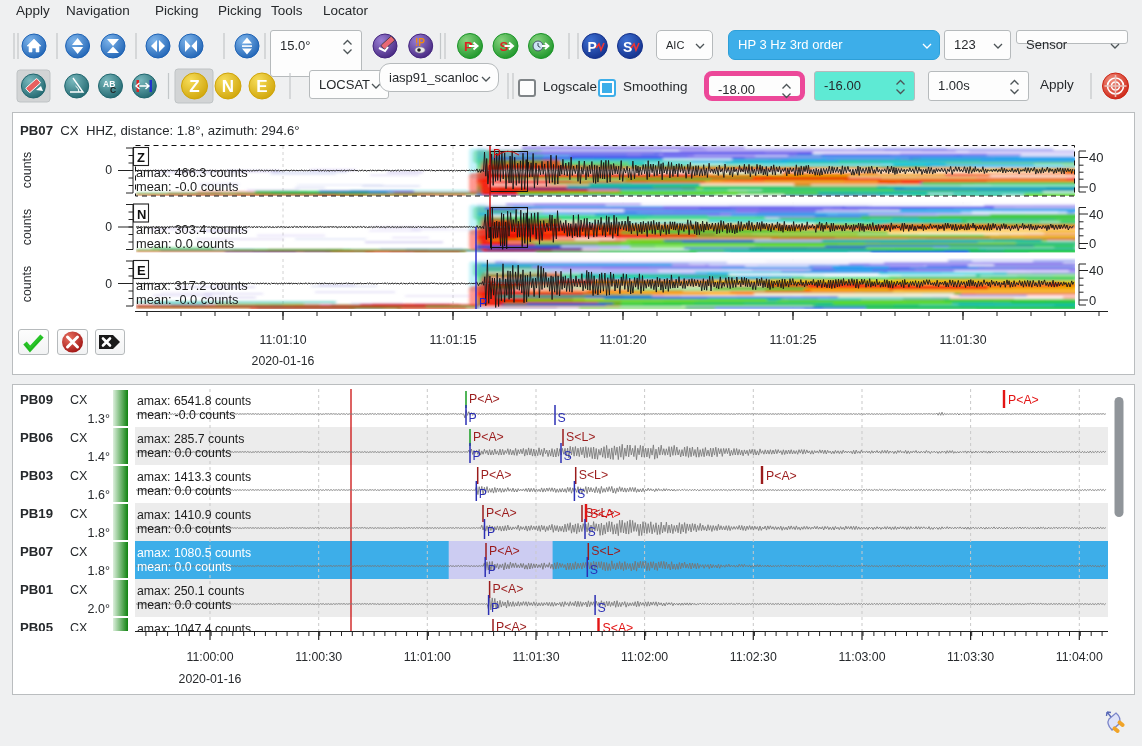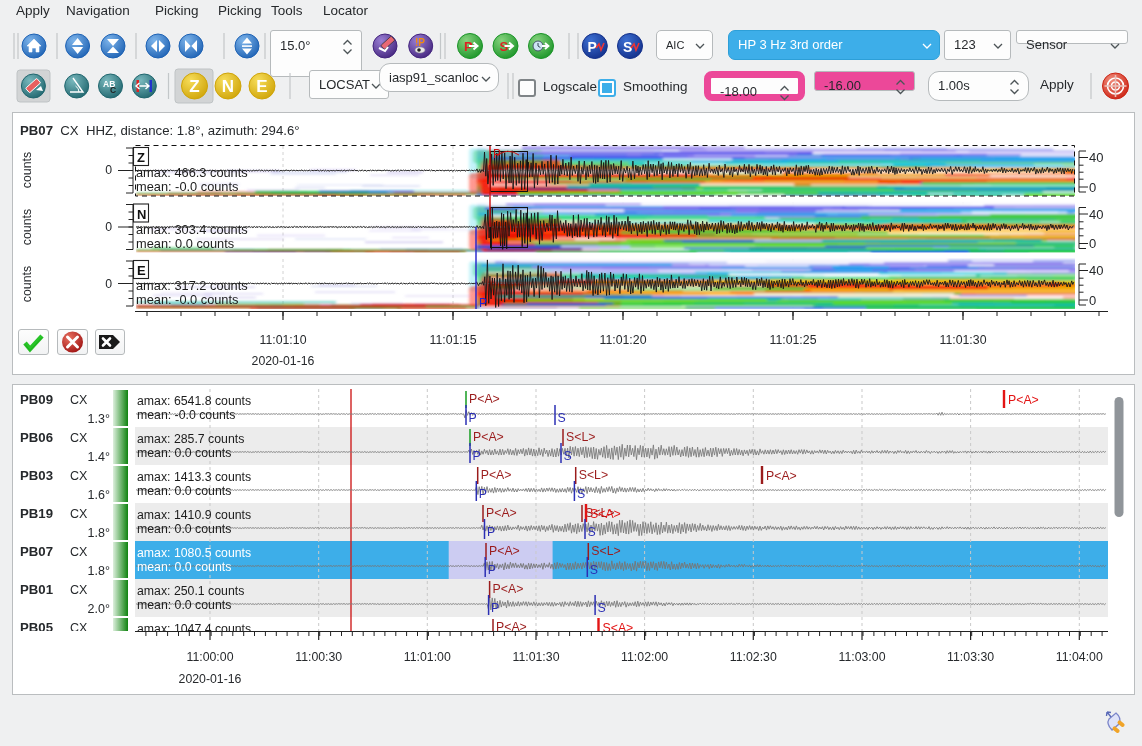--- a/index.html
+++ b/index.html
@@ -31,29 +31,29 @@
       <path d="M1 2 l4 4 l4 -4" stroke="#4d5457" stroke-width="1.3" fill="none"></path>
     </svg></div>
 <div style="position:absolute;left:297px;top:70px;width:80px;height:29px;background:#fdfdfd;border:1px solid #b6babc;border-radius:3px;color:#26292c;font-size:13px;line-height:27px;padding-left:9px;box-sizing:border-box;margin-left:12px;">LOCSAT<svg style="position:absolute;right:7px;top:10.5px" width="10" height="8">
       <path d="M1 2 l4 4 l4 -4" stroke="#4d5457" stroke-width="1.3" fill="none"></path>
     </svg></div>
 <div style="position:absolute;left:379px;top:63px;width:120px;height:29px;background:#fdfdfd;border:1px solid #b6babc;border-radius:11px;color:#26292c;font-size:13px;line-height:27px;padding-left:9px;box-sizing:border-box;">iasp91_scanloc<svg style="position:absolute;right:7px;top:10.5px" width="10" height="8">
       <path d="M1 2 l4 4 l4 -4" stroke="#4d5457" stroke-width="1.3" fill="none"></path>
     </svg></div>
 <div style="position:absolute;left:518px;top:78px;height:18px;color:#26292c;font-size:13.5px;"><span style="position:absolute;left:0;top:1px;width:14px;height:14px;border:2px solid #7f8487;border-radius:3px;background:#fdfdfd;"></span><span style="margin-left:25px;line-height:18px;text-align:right;">Logscale</span></div>
 <div style="position:absolute;left:598px;top:78px;height:18px;color:#26292c;font-size:13.5px;"><span style="position:absolute;left:0;top:1px;width:14px;height:14px;border:2px solid #3daee9;border-radius:3px;background:#fff;"></span><span style="position:absolute;left:4px;top:5px;width:10px;height:10px;background:#3daee9;"></span><span style="margin-left:25px;line-height:18px;">Smoothing</span></div>
-<div style="position:absolute;left:704px;top:71px;width:101px;height:30px;background:#fdfdfd;border:7px solid #ec4899;border-radius:8px;color:#26292c;font-size:13px;line-height:28px;padding-left:9px;box-sizing:border-box;">-18.00<svg style="position:absolute;right:8px;top:6.0px" width="11" height="18">
+<div style="position:absolute;left:704px;top:71px;width:101px;height:30px;background:#fdfdfd;border:5px solid #ec4899;border-radius:8px;color:#26292c;font-size:13px;line-height:28px;padding-left:9px;box-sizing:border-box;">-18.00<svg style="position:absolute;right:8px;top:6.0px" width="11" height="18">
       <path d="M1.5 6.5 L5.5 2.5 L9.5 6.5" stroke="#4d5457" stroke-width="1.3" fill="none"></path>
       <path d="M1.5 11.5 L5.5 15.5 L9.5 11.5" stroke="#4d5457" stroke-width="1.3" fill="none"></path>
     </svg></div>
-<div style="position:absolute;left:814px;top:71px;width:101px;height:20px;background:#ec4899;border:1px solid #b6babc;border-radius:3px;color:#26292c;font-size:13px;line-height:28px;padding-left:9px;box-sizing:border-box;">-16.00<svg style="position:absolute;right:8px;top:6.0px" width="11" height="18">
+<div style="position:absolute;left:814px;top:71px;width:101px;height:30px;background:#5eead4;border:1px solid #b6babc;border-radius:3px;color:#26292c;font-size:13px;line-height:28px;padding-left:9px;box-sizing:border-box;">-16.00<svg style="position:absolute;right:8px;top:6.0px" width="11" height="18">
       <path d="M1.5 6.5 L5.5 2.5 L9.5 6.5" stroke="#4d5457" stroke-width="1.3" fill="none"></path>
       <path d="M1.5 11.5 L5.5 15.5 L9.5 11.5" stroke="#4d5457" stroke-width="1.3" fill="none"></path>
     </svg></div>
-<div style="position:absolute;left:928px;top:71px;width:101px;height:30px;background:#fdfdfd;border:1px solid #b6babc;border-radius:11px;color:#26292c;font-size:13px;line-height:28px;padding-left:9px;box-sizing:border-box;">1.00s<svg style="position:absolute;right:8px;top:6.0px" width="11" height="18">
+<div style="position:absolute;left:928px;top:71px;width:101px;height:30px;background:#fdfdfd;border:1px solid #b6babc;border-radius:3px;color:#26292c;font-size:13px;line-height:28px;padding-left:9px;box-sizing:border-box;">1.00s<svg style="position:absolute;right:8px;top:6.0px" width="11" height="18">
       <path d="M1.5 6.5 L5.5 2.5 L9.5 6.5" stroke="#4d5457" stroke-width="1.3" fill="none"></path>
       <path d="M1.5 11.5 L5.5 15.5 L9.5 11.5" stroke="#4d5457" stroke-width="1.3" fill="none"></path>
     </svg></div>
 <div style="position:absolute;left:1040px;top:77px;font-size:13.5px;color:#26292c;">Apply</div>
 <svg style="position:absolute;left:0;top:0" width="1142" height="120">
     <radialGradient id="g34_46" cx="35%" cy="28%" r="80%">
       <stop offset="0%" stop-color="#7db4ea"></stop>
       <stop offset="100%" stop-color="#1e62b4"></stop>
     </radialGradient>
     <circle cx="34" cy="46" r="12" fill="url(#g34_46)" stroke="#1e62b4" stroke-width="1"></circle>

